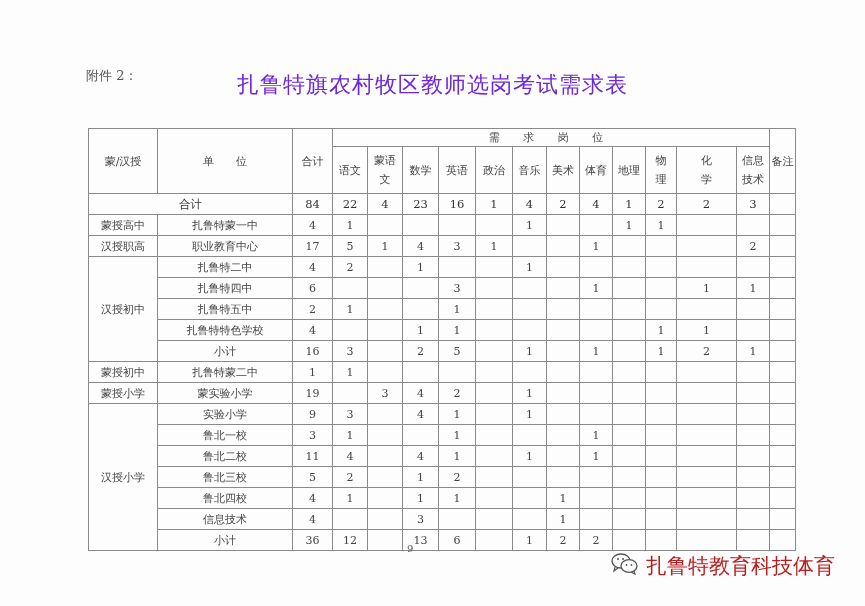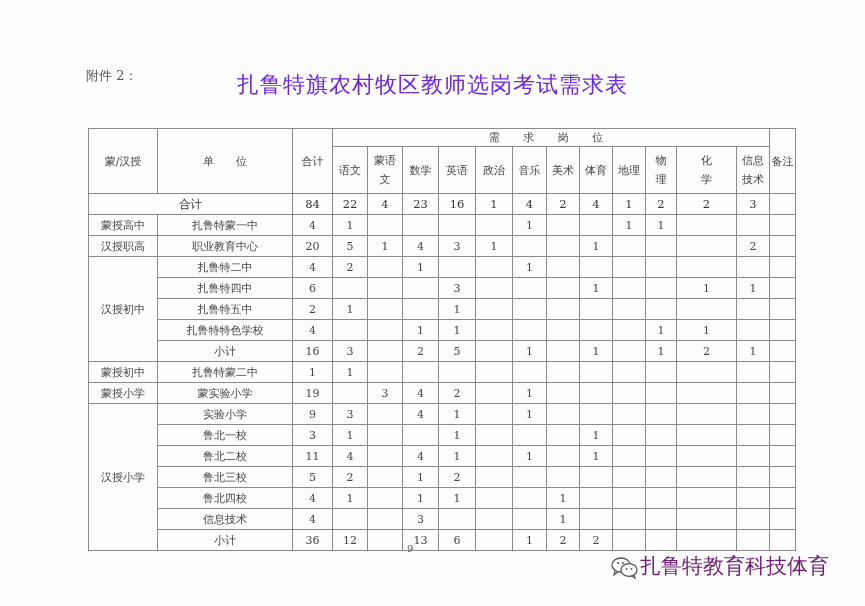--- a/index.html
+++ b/index.html
@@ -16,21 +16,21 @@
   table.grid td, table.grid th {
     border:1px solid #8a8a8a; text-align:center; vertical-align:middle; padding:0; font-weight:normal;
     overflow:hidden; white-space:nowrap;
   }
   table.grid th.wrap { white-space:normal; line-height:19px; }
   .hdr-top { height:17px; letter-spacing:10px;margin-left:24px; }
   .hdr-sub { height:30px; }
   .datarow td { height:20px; }
   .total td { font-size:11.5px; color:#333; }
   .pageno { position:absolute; left:407px; top:543px; font-size:10px; color:#555; }
-  .wm { position:absolute; left:610px; top:552px; display:flex; align-items:flex-end; color:#701a75; font-family:"DejaVu Sans", sans-serif; font-size:21px; }
+  .wm { position:absolute; left:610px; top:552px; display:flex; align-items:flex-start; gap:6px; color:#b91c1c; font-family:"DejaVu Sans", sans-serif; font-size:21px; }
   .wm svg { display:block; }
 </style>
 </head>
 <body>
 
 <div class="attach">附件 2：</div>
 <div class="title">扎鲁特旗农村牧区教师选岗考试需求表</div>
 
 <table class="grid">
   <colgroup>
@@ -108,21 +108,21 @@
         <td></td>
         <td>1</td>
         <td>1</td>
         <td></td>
         <td></td>
         <td></td>
       </tr>
       <tr class="datarow">
         <td>汉授职高</td>
         <td>职业教育中心</td>
-        <td>20</td>
+        <td>17</td>
         <td>5</td>
         <td>1</td>
         <td>4</td>
         <td>3</td>
         <td>1</td>
         <td></td>
         <td></td>
         <td>1</td>
         <td></td>
         <td></td>

